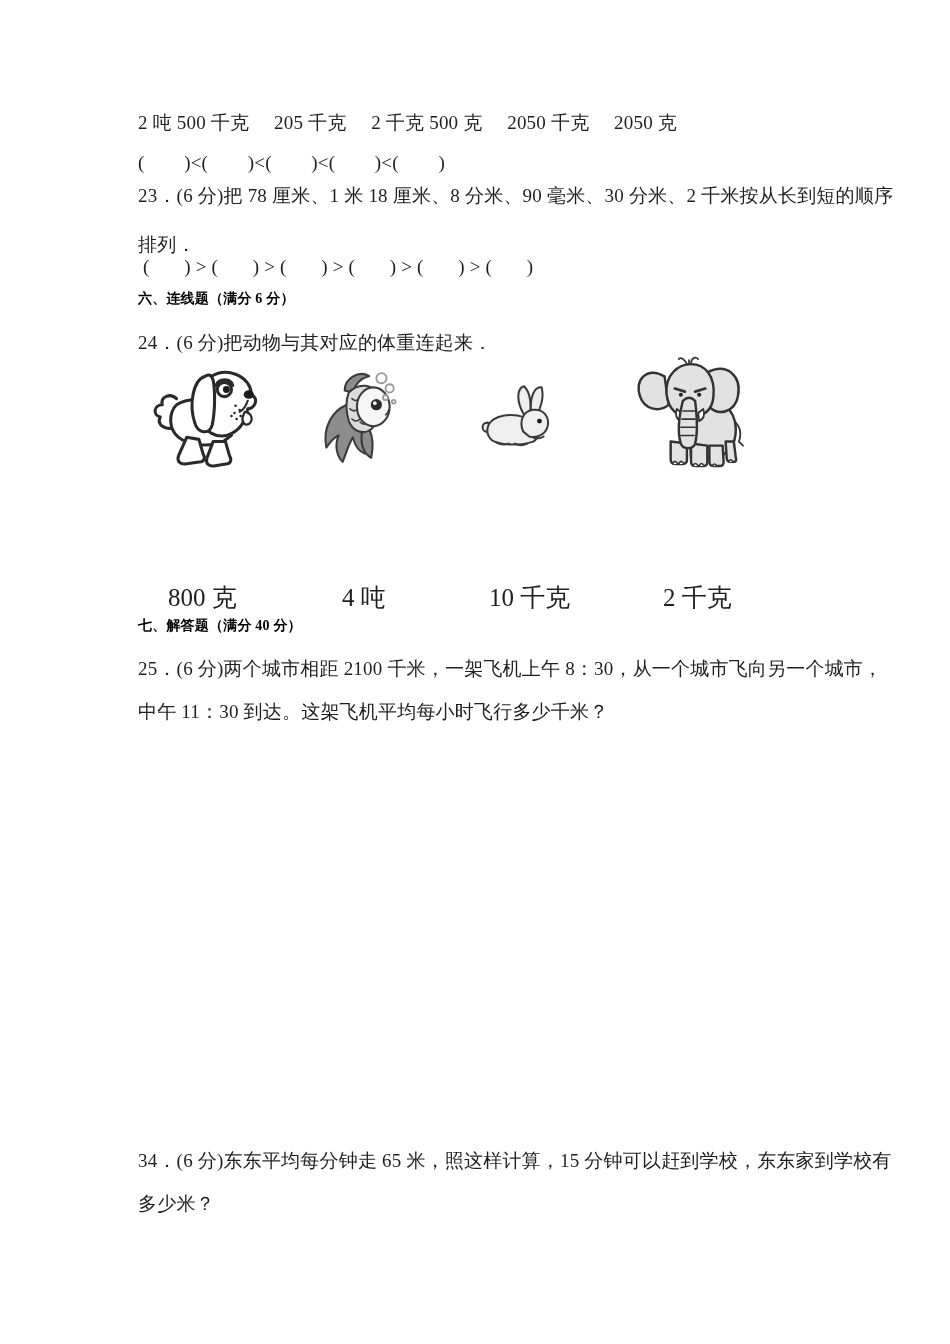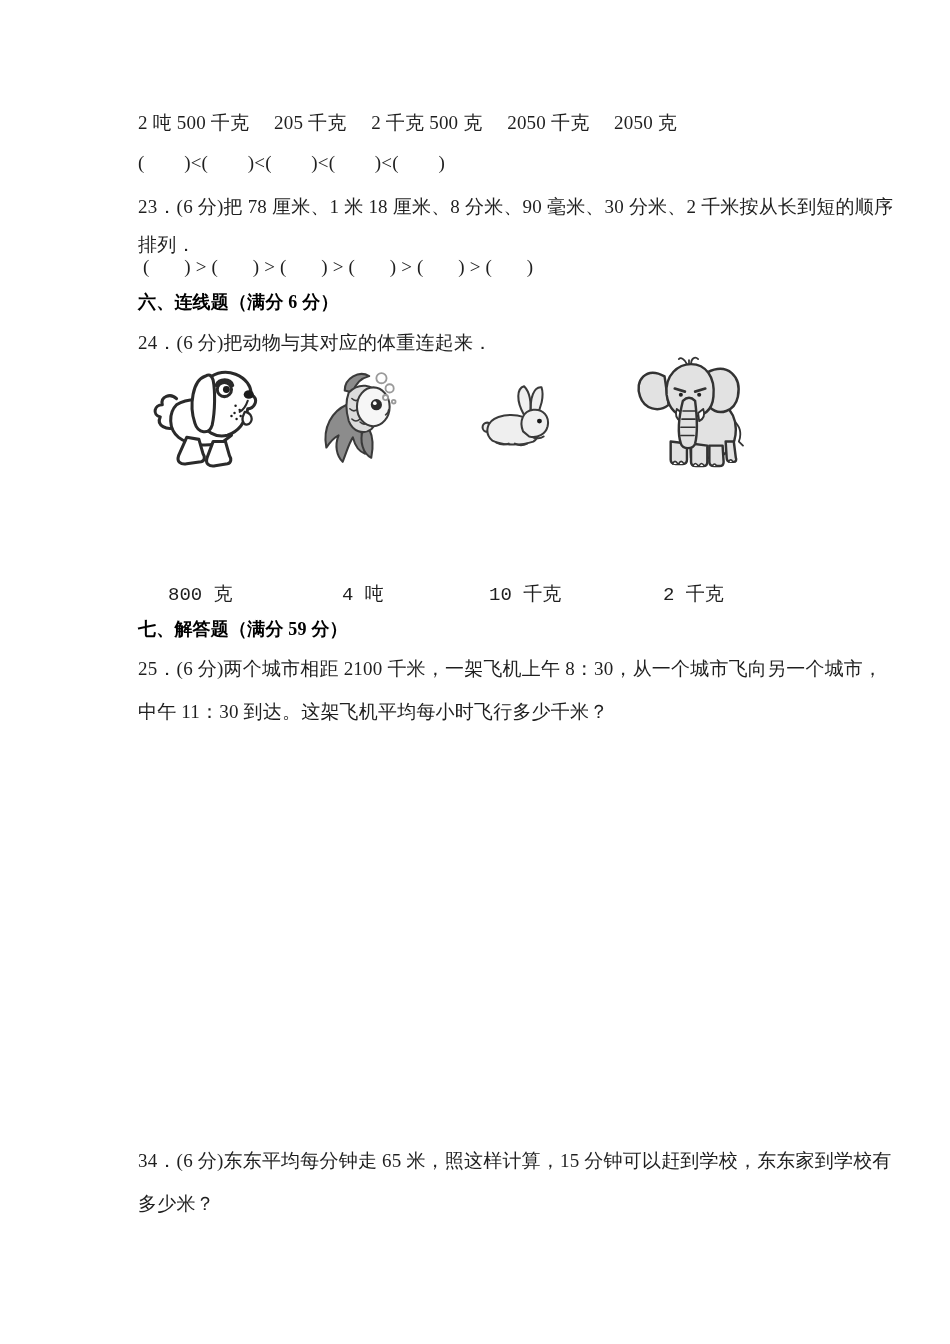--- a/index.html
+++ b/index.html
@@ -14,40 +14,39 @@
   .line{
     position:absolute;
     left:138px;
     font-size:19px;
     white-space:pre;
     letter-spacing:0.2px;
   }
   .sec{
     font-weight:bold;
     color:#000;
-    font-size:18px;
+    font-size:14px;
   }
   .animal{position:absolute;}
   .animal svg{display:block;width:100%;height:100%;}
   .weight{
     position:absolute;
-    font-size:19px;
+    font-size:25px;
     white-space:pre;
-    font-family:Liberation Mono, monospace;
   }
 </style>
 </head>
 <body>
 
 <div class="page">
 
   <div class="line" style="top:110px">2 吨 500 千克     205 千克     2 千克 500 克     2050 千克     2050 克</div>
   <div class="line" style="top:152px">(        )&lt;(        )&lt;(        )&lt;(        )&lt;(        )</div>
 
-  <div class="line" style="top:194px">23．(6 分)把 78 厘米、1 米 18 厘米、8 分米、90 毫米、30 分米、2 千米按从长到短的顺序</div>
+  <div class="line" style="top:183px">23．(6 分)把 78 厘米、1 米 18 厘米、8 分米、90 毫米、30 分米、2 千米按从长到短的顺序</div>
   <div class="line" style="top:232px">排列．</div>
   <div class="line" style="top:256px;left:143px">(       ) &gt; (       ) &gt; (       ) &gt; (       ) &gt; (       ) &gt; (       )</div>
 
   <div class="line sec" style="top:290px">六、连线题（满分 6 分）</div>
 
   <div class="line" style="top:330px">24．(6 分)把动物与其对应的体重连起来．</div>
 
   <div class="animal" style="left:146px;top:364px;width:114px;height:108px">
     <svg viewBox="0 0 112 106">
       <g fill="#ffffff" stroke="#2a2a2a" stroke-width="3" stroke-linecap="round" stroke-linejoin="round">
@@ -134,21 +133,21 @@
       <circle cx="46" cy="38" r="2" fill="#222222"></circle>
       <circle cx="64" cy="38" r="2" fill="#222222"></circle>
     </svg>
   </div>
 
   <div class="weight" style="left:168px;top:581px">800 克</div>
   <div class="weight" style="left:342px;top:581px">4 吨</div>
   <div class="weight" style="left:489px;top:581px">10 千克</div>
   <div class="weight" style="left:663px;top:581px">2 千克</div>
 
-  <div class="line sec" style="top:617px">七、解答题（满分 59 分）</div>
+  <div class="line sec" style="top:617px">七、解答题（满分 40 分）</div>
 
   <div class="line" style="top:656px">25．(6 分)两个城市相距 2100 千米，一架飞机上午 8：30，从一个城市飞向另一个城市，</div>
   <div class="line" style="top:699px">中午 11：30 到达。这架飞机平均每小时飞行多少千米？</div>
 
 
 
   <div class="line" style="top:1148px">34．(6 分)东东平均每分钟走 65 米，照这样计算，15 分钟可以赶到学校，东东家到学校有</div>
   <div class="line" style="top:1191px">多少米？</div>
 
 </div>

